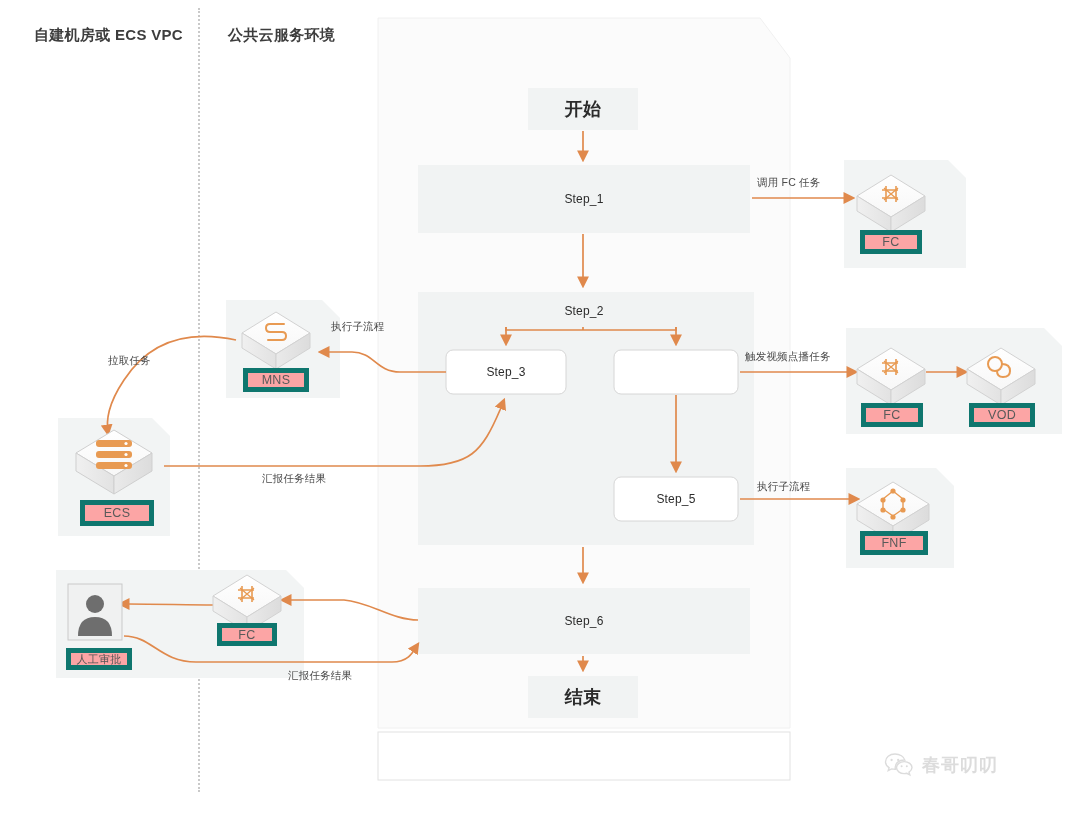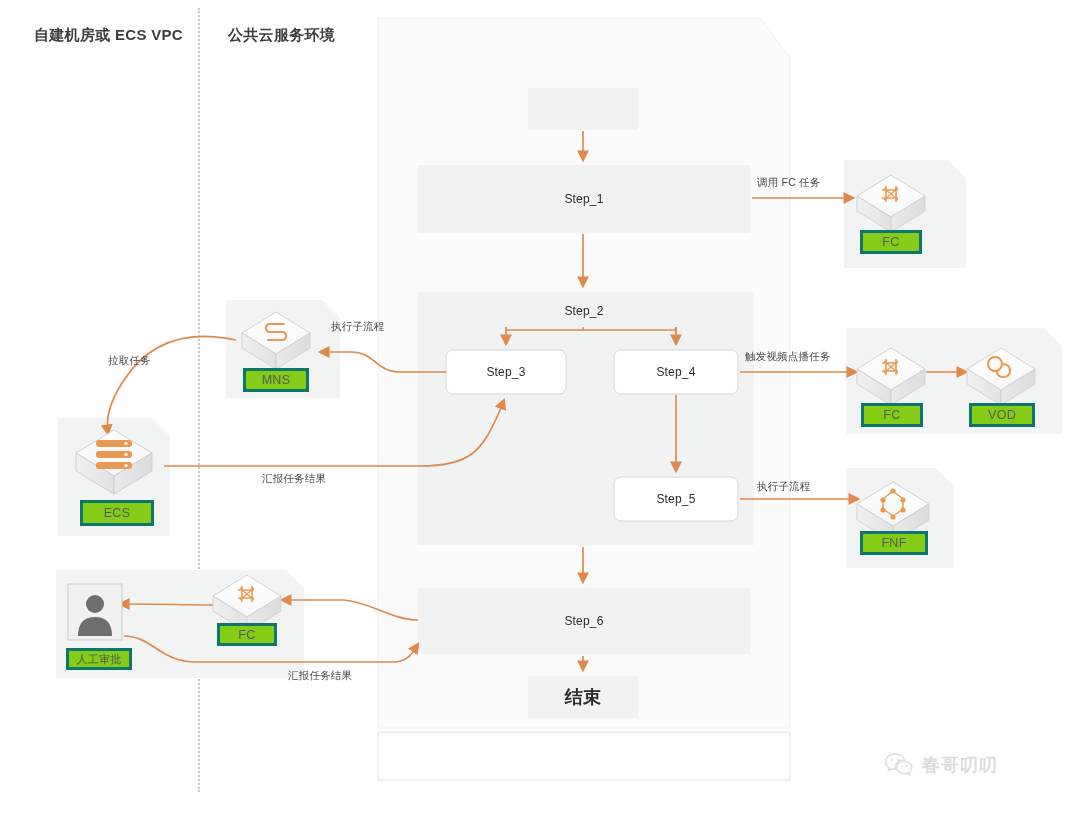--- a/index.html
+++ b/index.html
@@ -60,22 +60,22 @@
     white-space:nowrap;
     letter-spacing:.2px;
   }
   .cap{
     position:absolute;
     display:flex;
     align-items:center;
     justify-content:center;
     font-size:12.5px;
     color:#5a5a5a;
-    background:#84cc16;
-    border:3px solid #0f766e;
+    background:#fca5a5;
+    border:5px solid #0f766e;
     box-sizing:border-box;
     white-space:nowrap;
     letter-spacing:.3px;
   }
   .cap.cn{font-size:11px;color:#555;}
   .footer-bar{
     position:absolute;
     display:flex;
     align-items:center;
     justify-content:center;
@@ -269,24 +269,24 @@
 
     <g>
       <rect x="68" y="584" width="54" height="56" fill="#f0f1f1" stroke="#c9c9c9" stroke-width="1"></rect>
       <circle cx="95" cy="604" r="9" fill="#6e6e6e"></circle>
       <path d="M78,636 Q78,617 95,617 Q112,617 112,636 Z" fill="#6e6e6e"></path>
     </g>
 
     <rect x="378" y="732" width="412" height="48" fill="#ffffff" stroke="#e2e2e2" stroke-width="1"></rect>
   </svg>
 
+  <div class="nlabel cn" style="left:528px;top:88px;width:110px;height:42px;">开始</div>
   <div class="nlabel" style="left:418px;top:165px;width:332px;height:68px;">Step_1</div>
   <div class="nlabel" style="left:418px;top:297px;width:332px;height:28px;">Step_2</div>
   <div class="nlabel" style="left:446px;top:350px;width:120px;height:44px;">Step_3</div>
-  <div class="nlabel" style="left:614px;top:350px;width:124px;height:44px;">Step_4</div>
   <div class="nlabel" style="left:614px;top:477px;width:124px;height:44px;">Step_5</div>
   <div class="nlabel" style="left:418px;top:588px;width:332px;height:66px;">Step_6</div>
   <div class="nlabel cn" style="left:528px;top:676px;width:110px;height:42px;">结束</div>
 
   <div class="cap" style="left:860px;top:230px;width:62px;height:24px;">FC</div>
   <div class="cap" style="left:243px;top:368px;width:66px;height:24px;">MNS</div>
   <div class="cap" style="left:80px;top:500px;width:74px;height:26px;">ECS</div>
   <div class="cap" style="left:861px;top:403px;width:62px;height:24px;">FC</div>
   <div class="cap" style="left:969px;top:403px;width:66px;height:24px;">VOD</div>
   <div class="cap" style="left:860px;top:531px;width:68px;height:24px;">FNF</div>

